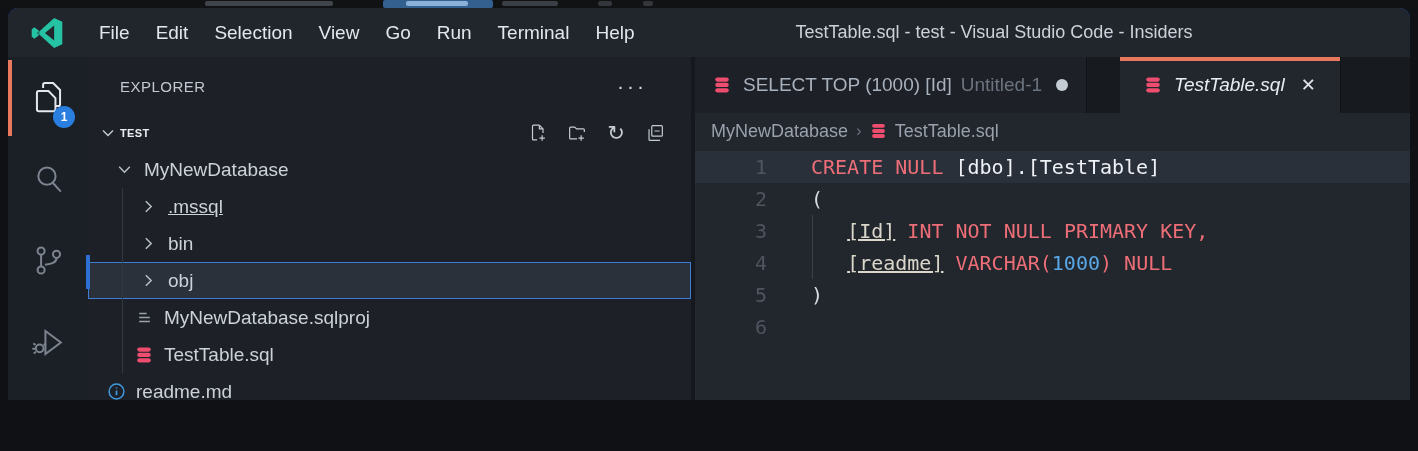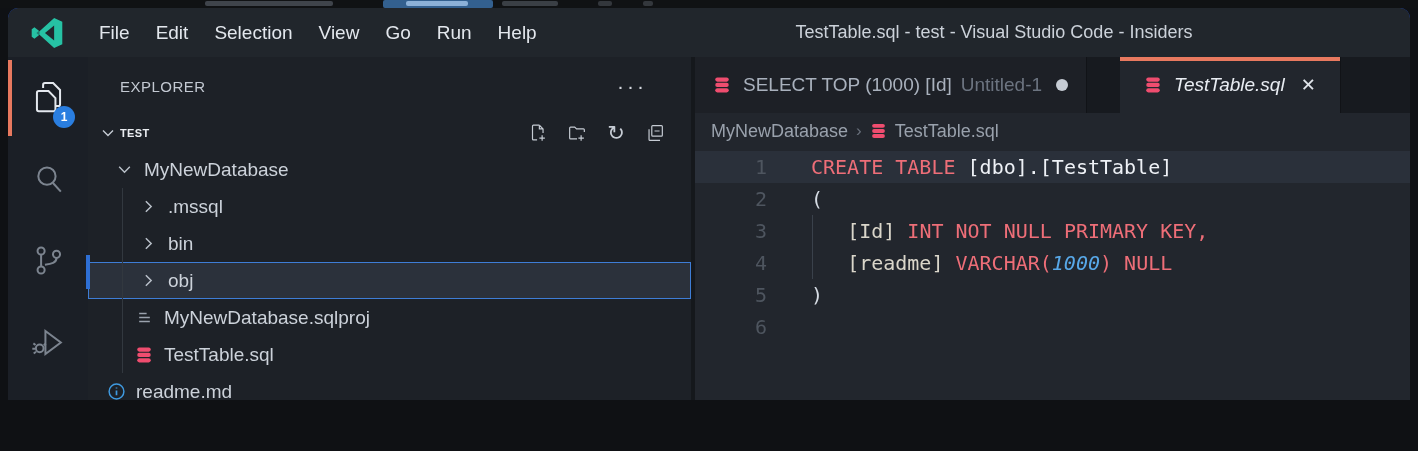--- a/index.html
+++ b/index.html
@@ -81,22 +81,22 @@
   .crumb-icon { width:17px; height:17px; display:flex; align-items:center; }
 
   .code-area { flex:1; position:relative; padding-top:2px;
                font-family:"DejaVu Sans Mono", monospace; font-size:20px; }
   .code-line { height:32px; display:flex; align-items:center; }
   .code-line.current { background:#2a303a; }
   .gutter { width:72px; flex:none; text-align:right; color:#4e555f; }
   .code-content { padding-left:44px; white-space:pre; }
   .tk-keyword { color:#ee6e78; }
   .tk-identifier { color:#eef1f6; }
-  .tk-identifier2 { color:#dad6ca; }
-  .tk-number { color:#58a8e8;font-style:italic; }
+  .tk-identifier2 { color:#dad6ca;text-decoration:underline; }
+  .tk-number { color:#58a8e8; }
   .tk-plain { color:#d6dce4; }
   .indent-guide { position:absolute; left:117px; top:66px; width:1px; height:64px; background:#3a414b; }
 </style>
 </head>
 <body>
 
 <div class="sliver">
   <div class="frag" style="left:205px;top:1px;width:128px;height:5px;background:#3f444b;"></div>
   <div class="frag" style="left:383px;top:0;width:110px;height:8px;background:#33608f;"></div>
   <div class="frag" style="left:406px;top:1px;width:62px;height:5px;background:#8cb1d8;"></div>
@@ -115,20 +115,21 @@
         <path fill="#21262c" d="M28 42l-9 8 9 8z" opacity="0.45"></path>
       </svg>
     </div>
     <nav class="menubar">
         <div class="menu-item">File</div>
         <div class="menu-item">Edit</div>
         <div class="menu-item">Selection</div>
         <div class="menu-item">View</div>
         <div class="menu-item">Go</div>
         <div class="menu-item">Run</div>
+        <div class="menu-item">Terminal</div>
         <div class="menu-item">Help</div>
       </nav>
     <div class="window-title">TestTable.sql - test - Visual Studio Code - Insiders</div>
   </div>
 
   <div class="main">
 
     <div class="activitybar">
       <div class="activity-item active">
         <div class="active-indicator"></div>
@@ -220,21 +221,21 @@
       <div class="tree">
         <div class="tree-guide"></div>
       <div class="tree-row" style="padding-left: 24px;">
             <span class="tree-icon">
               <svg width="17" height="17" viewBox="0 0 16 16">
                 <path d="M3 5.5l5 5 5-5" stroke="#b9c0c9" stroke-width="1.4" fill="none"></path>
               </svg>
             </span>
             <span class="tree-label">MyNewDatabase</span>
           </div>
-          <div class="tree-row" style="padding-left: 48px;">
+          <div class="tree-row" style="padding-left: 48px; text-decoration: underline;">
             <span class="tree-icon">
               <svg width="17" height="17" viewBox="0 0 16 16">
                 <path d="M5.5 3l5 5-5 5" stroke="#b9c0c9" stroke-width="1.4" fill="none"></path>
               </svg>
             </span>
             <span class="tree-label">.mssql</span>
           </div>
           <div class="tree-row" style="padding-left: 48px;">
             <span class="tree-icon">
               <svg width="17" height="17" viewBox="0 0 16 16">
@@ -319,21 +320,21 @@
               <rect x="2" y="10.9" width="12" height="3.7" rx="1.85"></rect>
             </svg>
           </span>
           <span>TestTable.sql</span>
         </div>
       <div class="code-area">
         <div class="indent-guide"></div>
         <div>
             <div class="code-line current">
               <span class="gutter">1</span>
-              <span class="code-content"><span class="tk-keyword">CREATE TABLE</span><span class="tk-plain"> </span><span class="tk-identifier">[dbo].[TestTable]</span></span>
+              <span class="code-content"><span class="tk-keyword">CREATE NULL</span><span class="tk-plain"> </span><span class="tk-identifier">[dbo].[TestTable]</span></span>
             </div>
             <div class="code-line">
               <span class="gutter">2</span>
               <span class="code-content"><span class="tk-plain">(</span></span>
             </div>
             <div class="code-line">
               <span class="gutter">3</span>
               <span class="code-content">   <span class="tk-identifier2">[Id]</span><span class="tk-plain"> </span><span class="tk-keyword">INT NOT NULL PRIMARY KEY,</span></span>
             </div>
             <div class="code-line">

